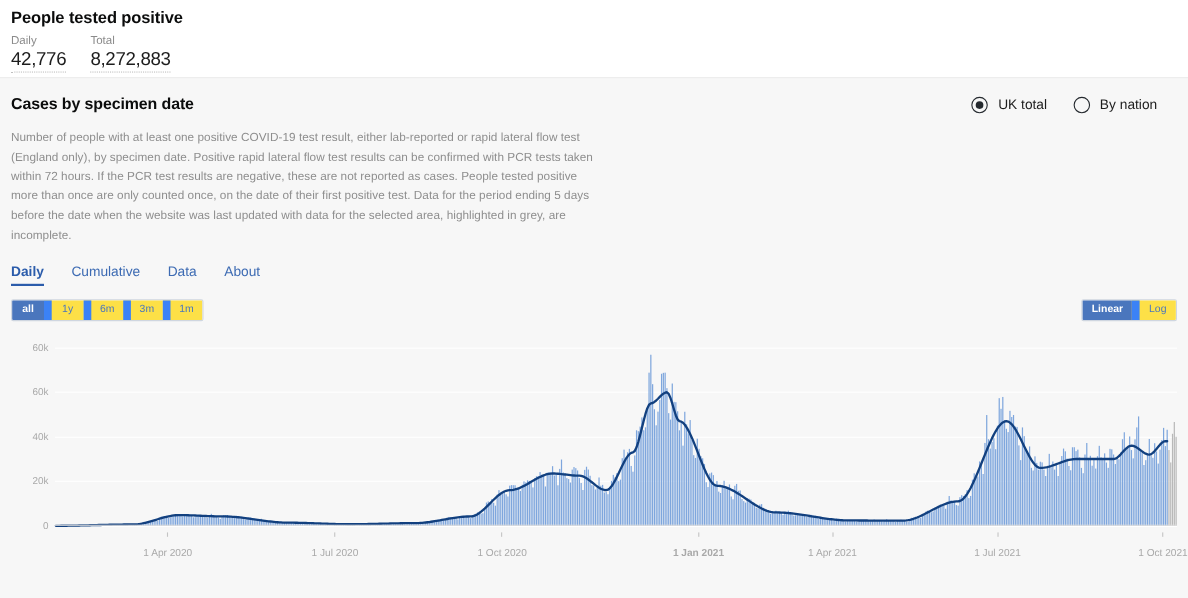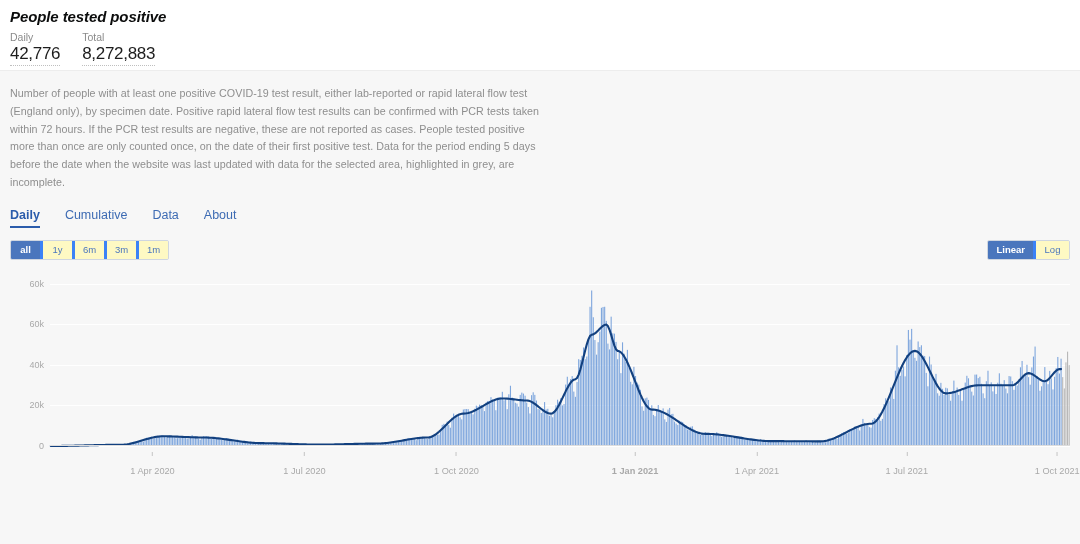--- a/index.html
+++ b/index.html
@@ -5,21 +5,21 @@
   html,body{margin:0;padding:0;}
   body{
     width:1080px;height:544px;overflow:hidden;
     background:#ffffff;
     font-family:"Liberation Sans", sans-serif;
     color:#0b0c0c;
     -webkit-font-smoothing:antialiased;
   }
   
   .top-band{background:#ffffff;padding:8px 10px 10px 10px;height:70px;box-sizing:border-box;}
-  .page-title{font-size:15px;font-weight:bold;letter-spacing:-0.1px;margin:0 0 6px 0;color:#0b0c0c;font-style:italic;}
+  .page-title{font-size:15px;font-weight:bold;letter-spacing:-0.1px;margin:0 0 6px 0;color:#0b0c0c;}
   .metrics{display:flex;gap:22px;}
   .metric-label{font-size:10.5px;color:#8b8b8b;line-height:12px;margin-bottom:1px;}
   .metric-value{font-size:17px;color:#1d1d1d;line-height:19px;letter-spacing:-0.3px;
     border-bottom:1.5px dotted #bfbfbf;padding-bottom:2px;display:inline-block;}
   
   .card{background:#f7f7f7;border-top:1px solid #ededed;height:474px;box-sizing:border-box;padding:0 10px;}
   .card-head{display:flex;align-items:center;justify-content:space-between;padding-top:16px;}
   .card-title{font-size:14.5px;font-weight:bold;letter-spacing:-0.1px;color:#0b0c0c;}
   .radio-group{display:flex;align-items:center;gap:24px;padding-right:18px;}
   .radio{display:flex;align-items:center;gap:9px;cursor:pointer;}
@@ -29,21 +29,21 @@
   .radio-label{font-size:12.5px;color:#1d1d1d;}
   .desc{font-size:10.7px;line-height:17.8px;color:#8e8e8e;max-width:535px;margin-top:14px;letter-spacing:0.04px;}
   
   .tabs{display:flex;gap:25px;margin-top:16px;}
   .tab{font-size:12.5px;color:#3d6bb3;padding-bottom:4px;cursor:pointer;}
   .tab.active{font-weight:bold;color:#2b5cab;border-bottom:2.5px solid #2b5cab;}
   
   .toolbar{display:flex;align-items:flex-end;justify-content:space-between;margin-top:12px;}
   .seg{display:flex;border:1px solid #cfd6e0;border-radius:2px;overflow:hidden;}
   .seg-btn{font-size:9.5px;padding:3px 6px 3px 6px;min-width:17px;text-align:center;
-    background:#fef9c3;color:#4a76bd;border-left:3px solid #3b82f6;cursor:pointer;line-height:12px;}
+    background:#fde047;color:#4a76bd;border-left:7px solid #3b82f6;cursor:pointer;line-height:12px;}
   .seg-btn:first-child{border-left:none;}
   .seg-btn.on{background:#4a76bd;color:#ffffff;font-weight:bold;}
   .seg.scale .seg-btn{padding:3px 8px;}
   
   .chart-wrap{position:relative;margin-top:8px;height:215px;}
   .plot{position:absolute;left:40px;right:0px;top:6px;height:172px;}
   .gridline{position:absolute;left:0;right:0;height:1px;background:#ffffff;}
   .ytick{position:absolute;right:calc(100% + 6px);font-size:9px;color:#a9a9a9;
     transform:translateY(-50%);white-space:nowrap;}
   .baseline{position:absolute;left:0;right:0;bottom:0;height:1px;background:#dcdcdc;}
@@ -65,20 +65,35 @@
     </div>
     <div>
       <div class="metric-label">Total</div>
       <div class="metric-value">8,272,883</div>
     </div>
   </div>
 </div>
 
 <div class="card">
 
+  <div class="card-head">
+    <div class="card-title">Cases by specimen date</div>
+    <div class="radio-group">
+      <div class="radio">
+        <span class="radio-circle">
+          <span class="radio-dot"></span>
+        </span>
+        <span class="radio-label">UK total</span>
+      </div>
+      <div class="radio">
+        <span class="radio-circle"></span>
+        <span class="radio-label">By nation</span>
+      </div>
+    </div>
+  </div>
 
   <div class="desc">Number of people with at least one positive COVID-19 test result, either lab-reported or rapid lateral flow test (England only), by specimen date. Positive rapid lateral flow test results can be confirmed with PCR tests taken within 72 hours. If the PCR test results are negative, these are not reported as cases. People tested positive more than once are only counted once, on the date of their first positive test. Data for the period ending 5 days before the date when the website was last updated with data for the selected area, highlighted in grey, are incomplete.</div>
 
   <div class="tabs">
     <div class="tab active">Daily</div>
     <div class="tab">Cumulative</div>
     <div class="tab">Data</div>
     <div class="tab">About</div>
   </div>
 

